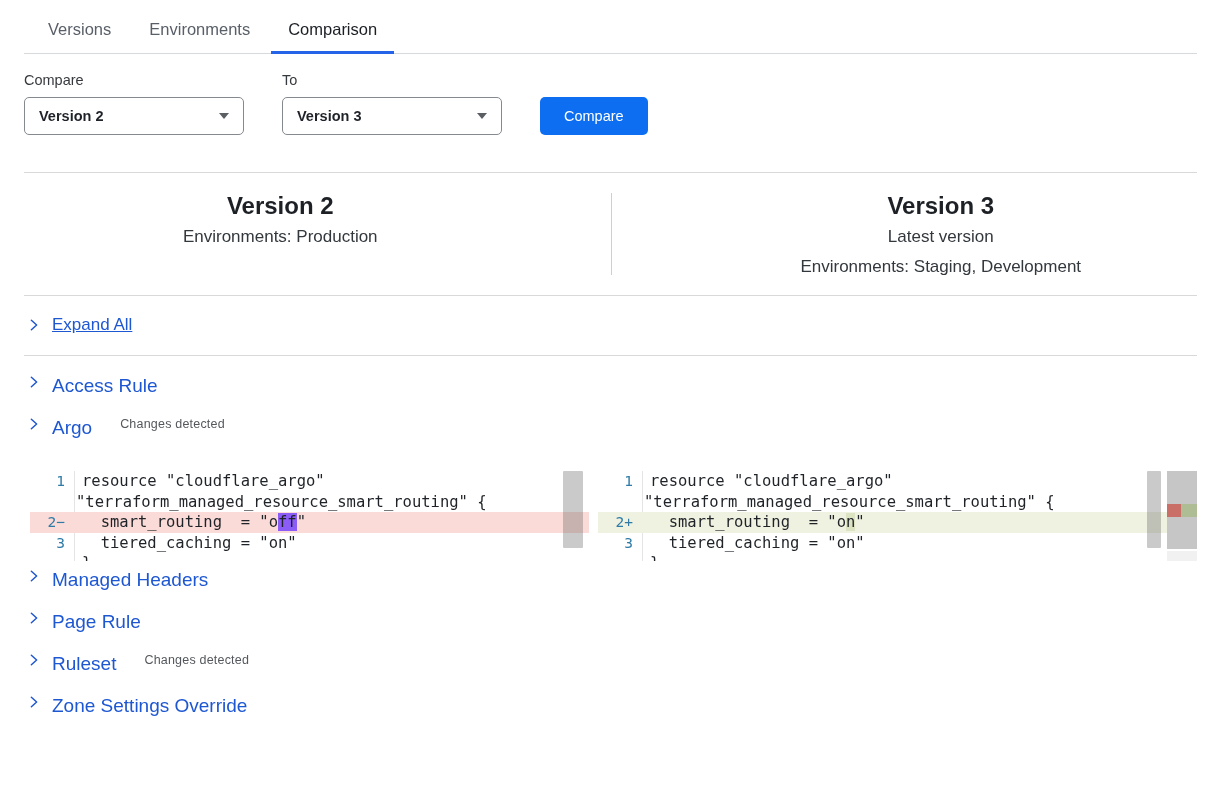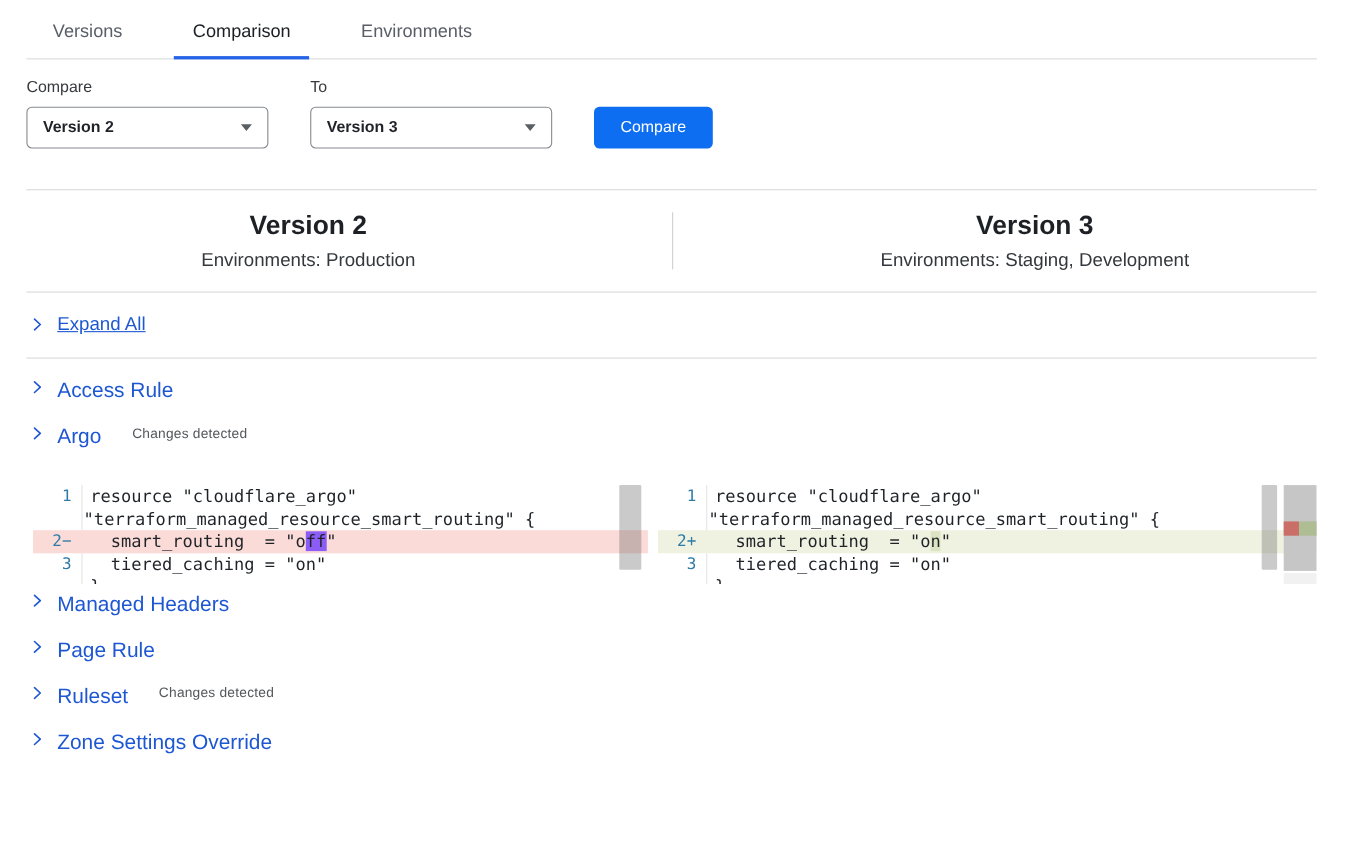--- a/index.html
+++ b/index.html
@@ -2,21 +2,21 @@
 <html><head>
 <meta charset="utf-8">
 <style>
   * { margin:0; padding:0; box-sizing:border-box; }
   html,body { background:#ffffff; width:1224px; }
   body { font-family:"Liberation Sans", sans-serif; color:#24282d; }
   .page { width:1224px; height:788px; position:relative; overflow:hidden; background:#fff; }
   .content { padding:0 27px 0 24px; }
 
   
-  .tabbar { display:flex; align-items:flex-end; padding:16px 0 0 7px; border-bottom:1px solid #d7dadd;gap:26px; }
+  .tabbar { display:flex; align-items:flex-end; padding:16px 0 0 7px; border-bottom:1px solid #d7dadd; }
   .tab { font-size:16.5px; color:#595f68; padding:4px 17px 14px 17px; margin-right:4px; cursor:pointer; position:relative; background:none; border:none; font-family:inherit; }
   .tab.active { color:#1b1f24; font-weight:500; }
   .tab.active::after { content:""; position:absolute; left:0; right:0; bottom:-1px; height:3px; background:#2563e8; }
 
   
   .form-row { display:flex; margin-top:18px; align-items:flex-end; }
   .field { margin-right:38px; }
   .field-label { font-size:14.5px; color:#36393d; margin-bottom:9px; }
   .select { width:220px; height:38px; border:1px solid #858a8f; border-radius:5px; background:#fff;
             display:flex; align-items:center; justify-content:space-between; padding:0 14px; cursor:pointer; }
@@ -74,22 +74,22 @@
   .mm-corner { position:absolute; right:0; bottom:0; width:30px; height:10px; background:#f1f1f1; }
 </style>
 </head>
 <body>
 
 <div class="page">
   <div class="content">
 
     <div class="tabbar">
       <button class="tab">Versions</button>
+      <button class="tab">Environments</button>
       <button class="tab active">Comparison</button>
-      <button class="tab">Environments</button>
     </div>
 
     <div class="form-row">
       <div class="field">
         <div class="field-label">Compare</div>
         <div class="select">
           <span class="val">Version 2</span>
           <span class="caret"></span>
         </div>
       </div>
@@ -106,20 +106,21 @@
     <hr class="hr form-sep">
 
     <div class="vheaders">
       <div class="vcol left">
         <div class="vtitle">Version 2</div>
         <div class="vline">Environments: Production</div>
       </div>
       <div class="vdivider"></div>
       <div class="vcol right">
         <div class="vtitle">Version 3</div>
+        <div class="vline">Latest version</div>
         <div class="vline">Environments: Staging, Development</div>
       </div>
     </div>
 
     <hr class="hr">
 
     <div class="expand-row">
       <span class="chev">
         <svg width="14" height="14" viewBox="0 0 16 16">
             <path d="M5 2.5 L11 8 L5 13.5" fill="none" stroke="#1e57d2" stroke-width="1.7" stroke-linecap="round" stroke-linejoin="round"></path>

